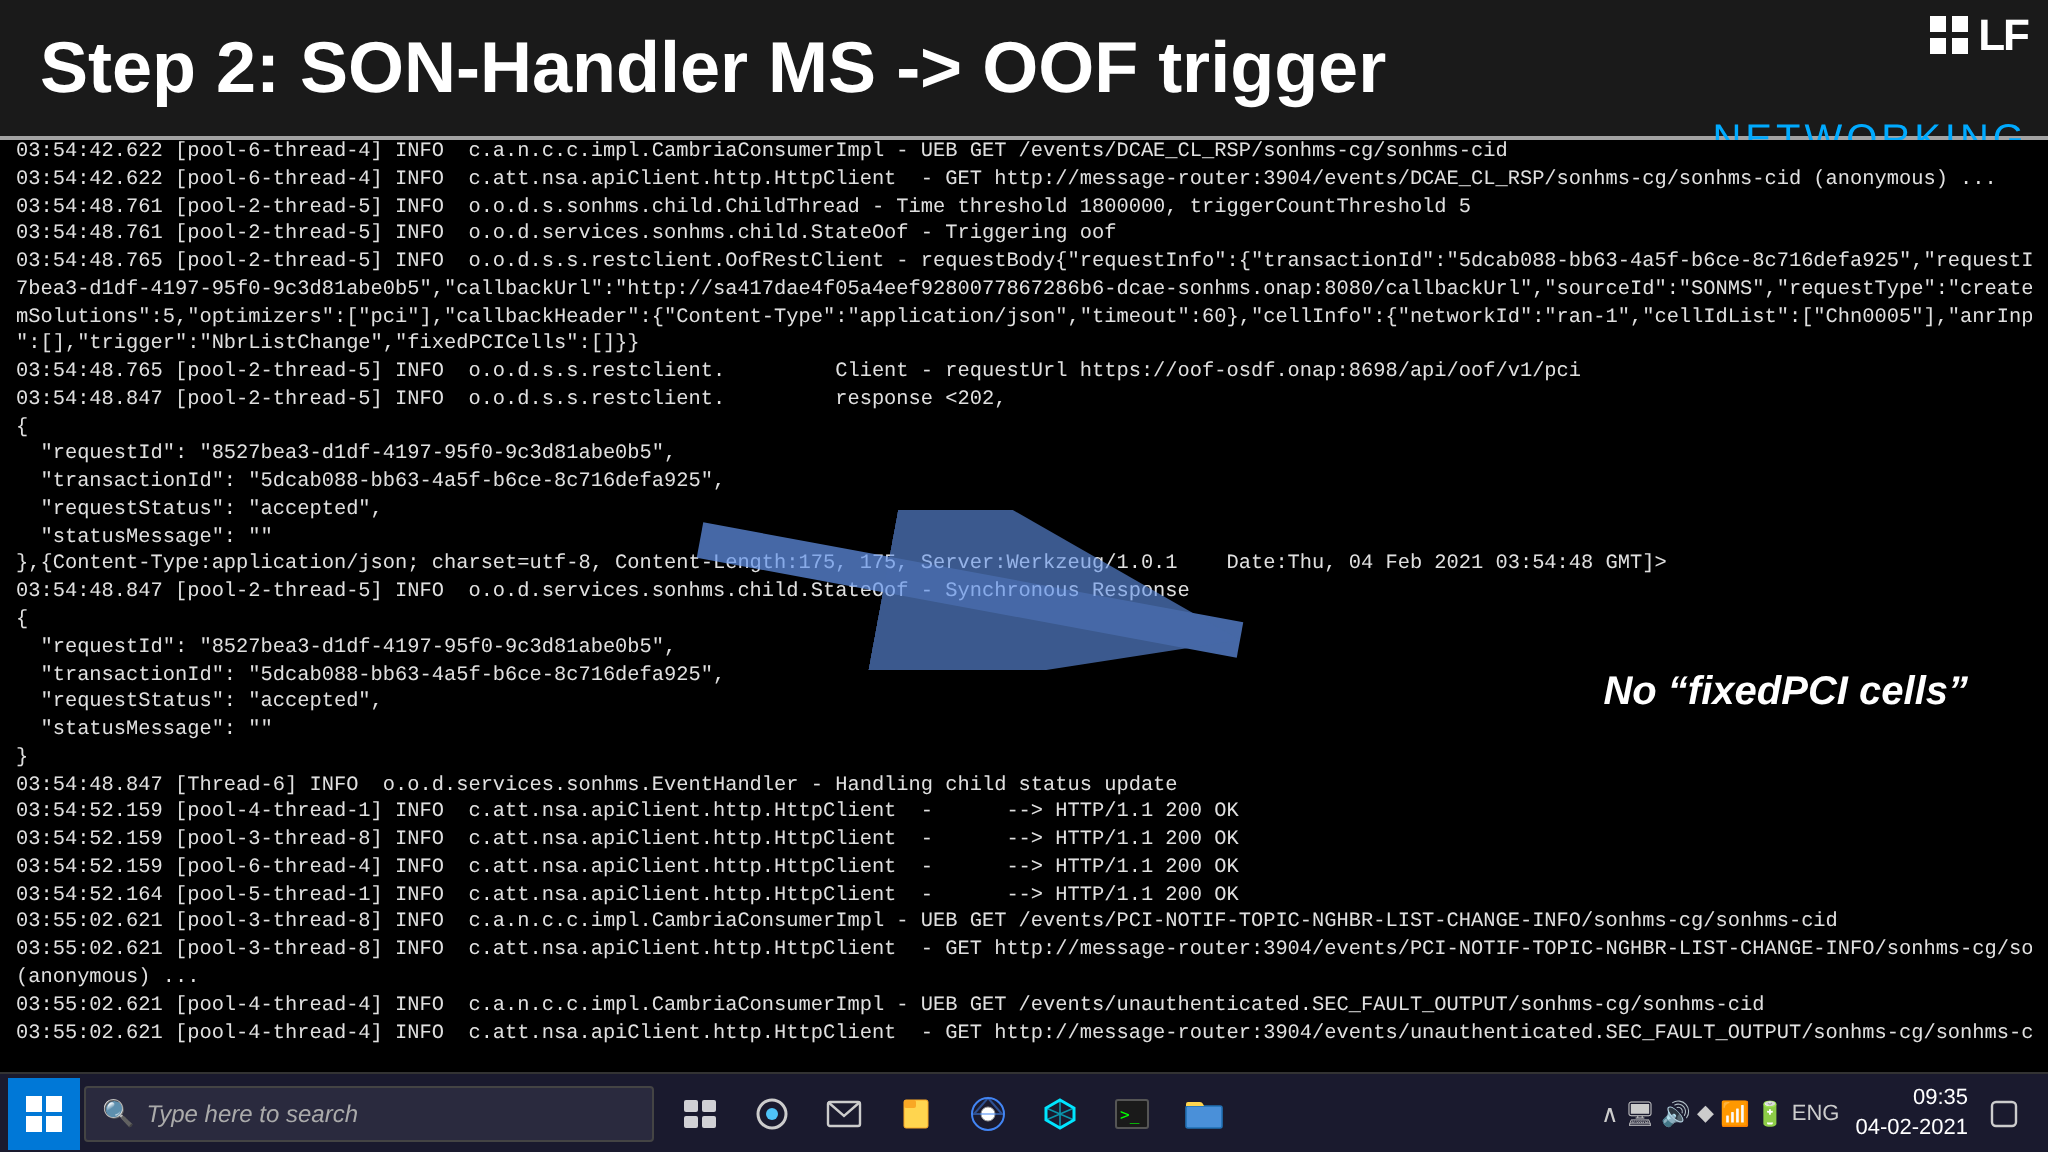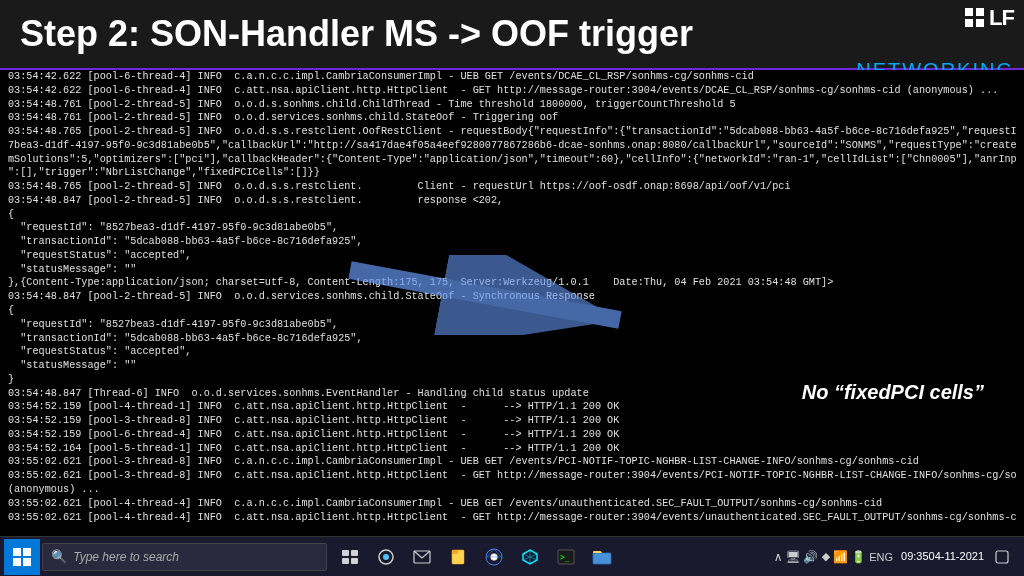--- a/index.html
+++ b/index.html
@@ -18,21 +18,21 @@
       background: #0d0d0d;
       position: relative;
       display: flex;
       flex-direction: column;
     }
 
     
     .slide-header {
       background: #1a1a1a;
       padding: 10px 180px 10px 20px;
-      border-bottom: 2px solid #6d28d9;
+      border-bottom: 2px solid #a3a3a3;
       position: relative;
       min-height: 70px;
       display: flex;
       align-items: center;
     }
 
     .slide-title {
       color: #ffffff;
       font-size: 36px;
       font-weight: 700;
@@ -127,21 +127,20 @@
     .annotation-text {
       position: absolute;
       top: 265px;
       right: 40px;
       color: #ffffff;
       font-size: 20px;
       font-weight: 700;
       font-style: italic;
       text-shadow: 1px 1px 3px rgba(0,0,0,0.8);
       white-space: nowrap;
-      margin-top: 46px;
     }
 
     
     .taskbar {
       height: 40px;
       background: #1a1a2e;
       display: flex;
       align-items: center;
       padding: 0 4px;
       gap: 2px;
@@ -231,21 +230,21 @@
       align-items: center;
     }
 
     .tray-icon {
       font-size: 12px;
       color: #ccc;
     }
 
     .clock {
       display: flex;
-      flex-direction: row;
+      flex-direction: column;
       align-items: flex-end;
       color: #ffffff;
       font-size: 11px;
       line-height: 1.3;
     }
 
     .notification-btn {
       width: 20px;
       height: 36px;
       display: flex;
@@ -367,21 +366,21 @@
         <span class="tray-icon">∧</span>
         <span class="tray-icon">🖥</span>
         <span class="tray-icon">🔊</span>
         <span class="tray-icon" style="font-size:11px;">◆</span>
         <span class="tray-icon">📶</span>
         <span class="tray-icon">🔋</span>
         <span style="color:#ccc;font-size:11px;">ENG</span>
       </div>
       <div class="clock">
         <span>09:35</span>
-        <span>04-11-2021</span>
+        <span>04-02-2021</span>
       </div>
       <div class="notification-btn">
         <svg width="14" height="14" viewBox="0 0 14 14" fill="none">
           <rect x="1" y="1" width="12" height="12" rx="2" stroke="#ccc" stroke-width="1.2"></rect>
         </svg>
       </div>
     </div>
   </div>
 
 </div>

